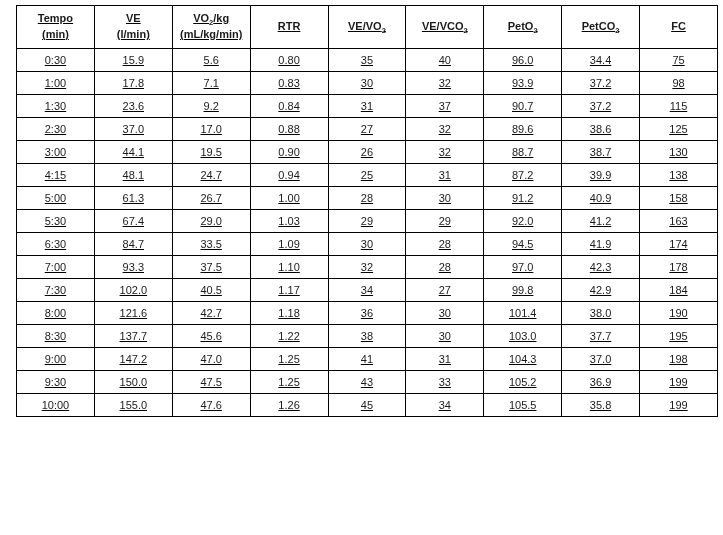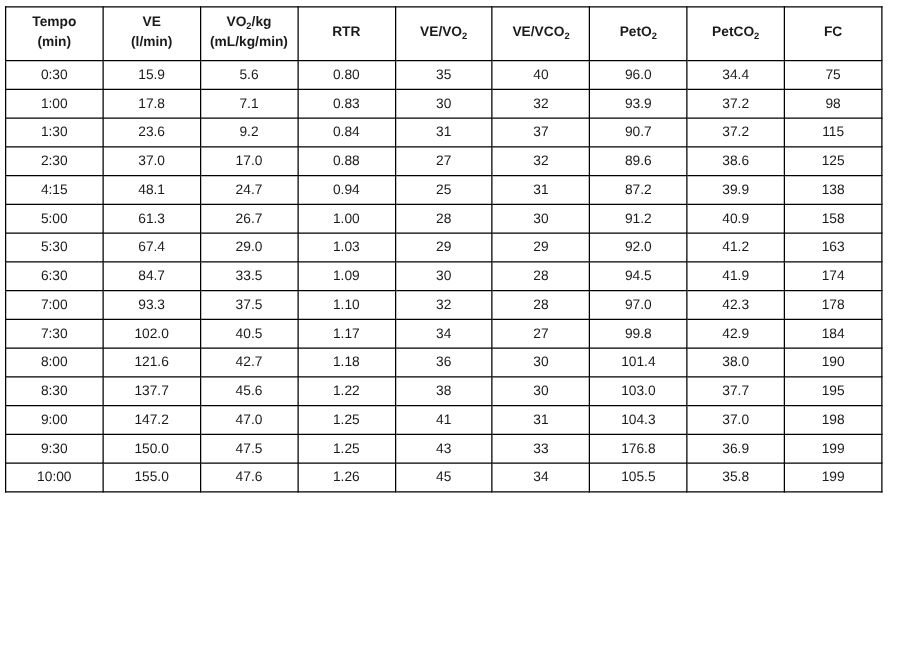--- a/index.html
+++ b/index.html
@@ -5,22 +5,23 @@
   html, body {
     margin: 0;
     padding: 0;
     background: #ffffff;
     width: 723px;
     height: 535px;
     font-family: "Liberation Sans", sans-serif;
   }
   .table-wrap {
     position: absolute;
-    left: 4px;
+    left: 16px;
     top: 5px;
+    text-decoration: underline;
   }
   table.data-table {
     border-collapse: collapse;
     table-layout: fixed;
     width: 702px;
   }
   table.data-table th,
   table.data-table td {
     border: 1px solid #000000;
     text-align: center;
@@ -105,20 +106,31 @@
           <td>37.0</td>
           <td>17.0</td>
           <td>0.88</td>
           <td>27</td>
           <td>32</td>
           <td>89.6</td>
           <td>38.6</td>
           <td>125</td>
         </tr>
         <tr>
+          <td>3:00</td>
+          <td>44.1</td>
+          <td>19.5</td>
+          <td>0.90</td>
+          <td>26</td>
+          <td>32</td>
+          <td>88.7</td>
+          <td>38.7</td>
+          <td>130</td>
+        </tr>
+        <tr>
           <td>4:15</td>
           <td>48.1</td>
           <td>24.7</td>
           <td>0.94</td>
           <td>25</td>
           <td>31</td>
           <td>87.2</td>
           <td>39.9</td>
           <td>138</td>
         </tr>
@@ -210,21 +222,21 @@
           <td>37.0</td>
           <td>198</td>
         </tr>
         <tr>
           <td>9:30</td>
           <td>150.0</td>
           <td>47.5</td>
           <td>1.25</td>
           <td>43</td>
           <td>33</td>
-          <td>176.8</td>
+          <td>105.2</td>
           <td>36.9</td>
           <td>199</td>
         </tr>
         <tr>
           <td>10:00</td>
           <td>155.0</td>
           <td>47.6</td>
           <td>1.26</td>
           <td>45</td>
           <td>34</td>

